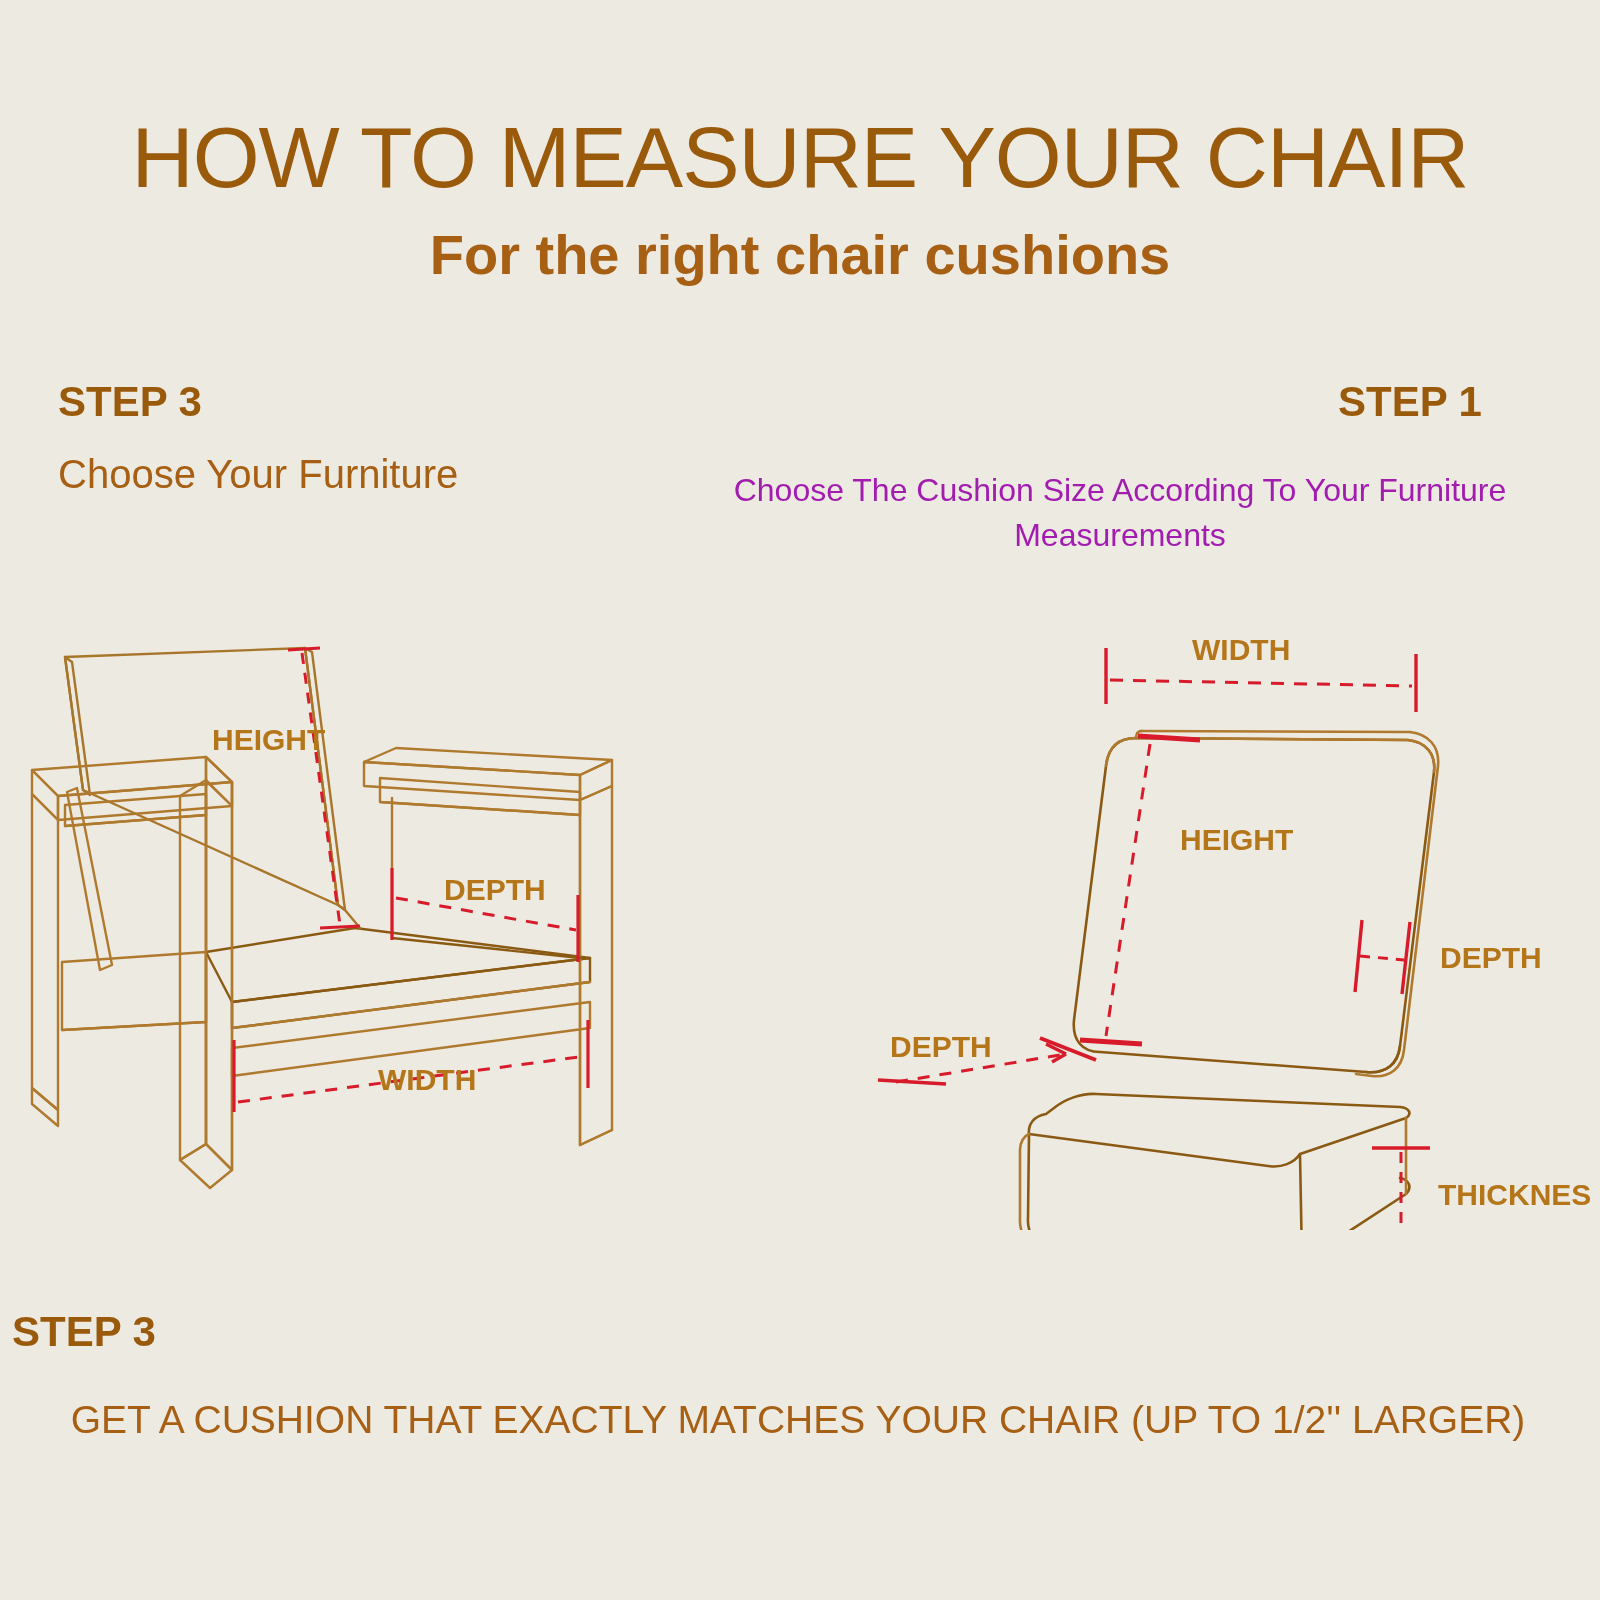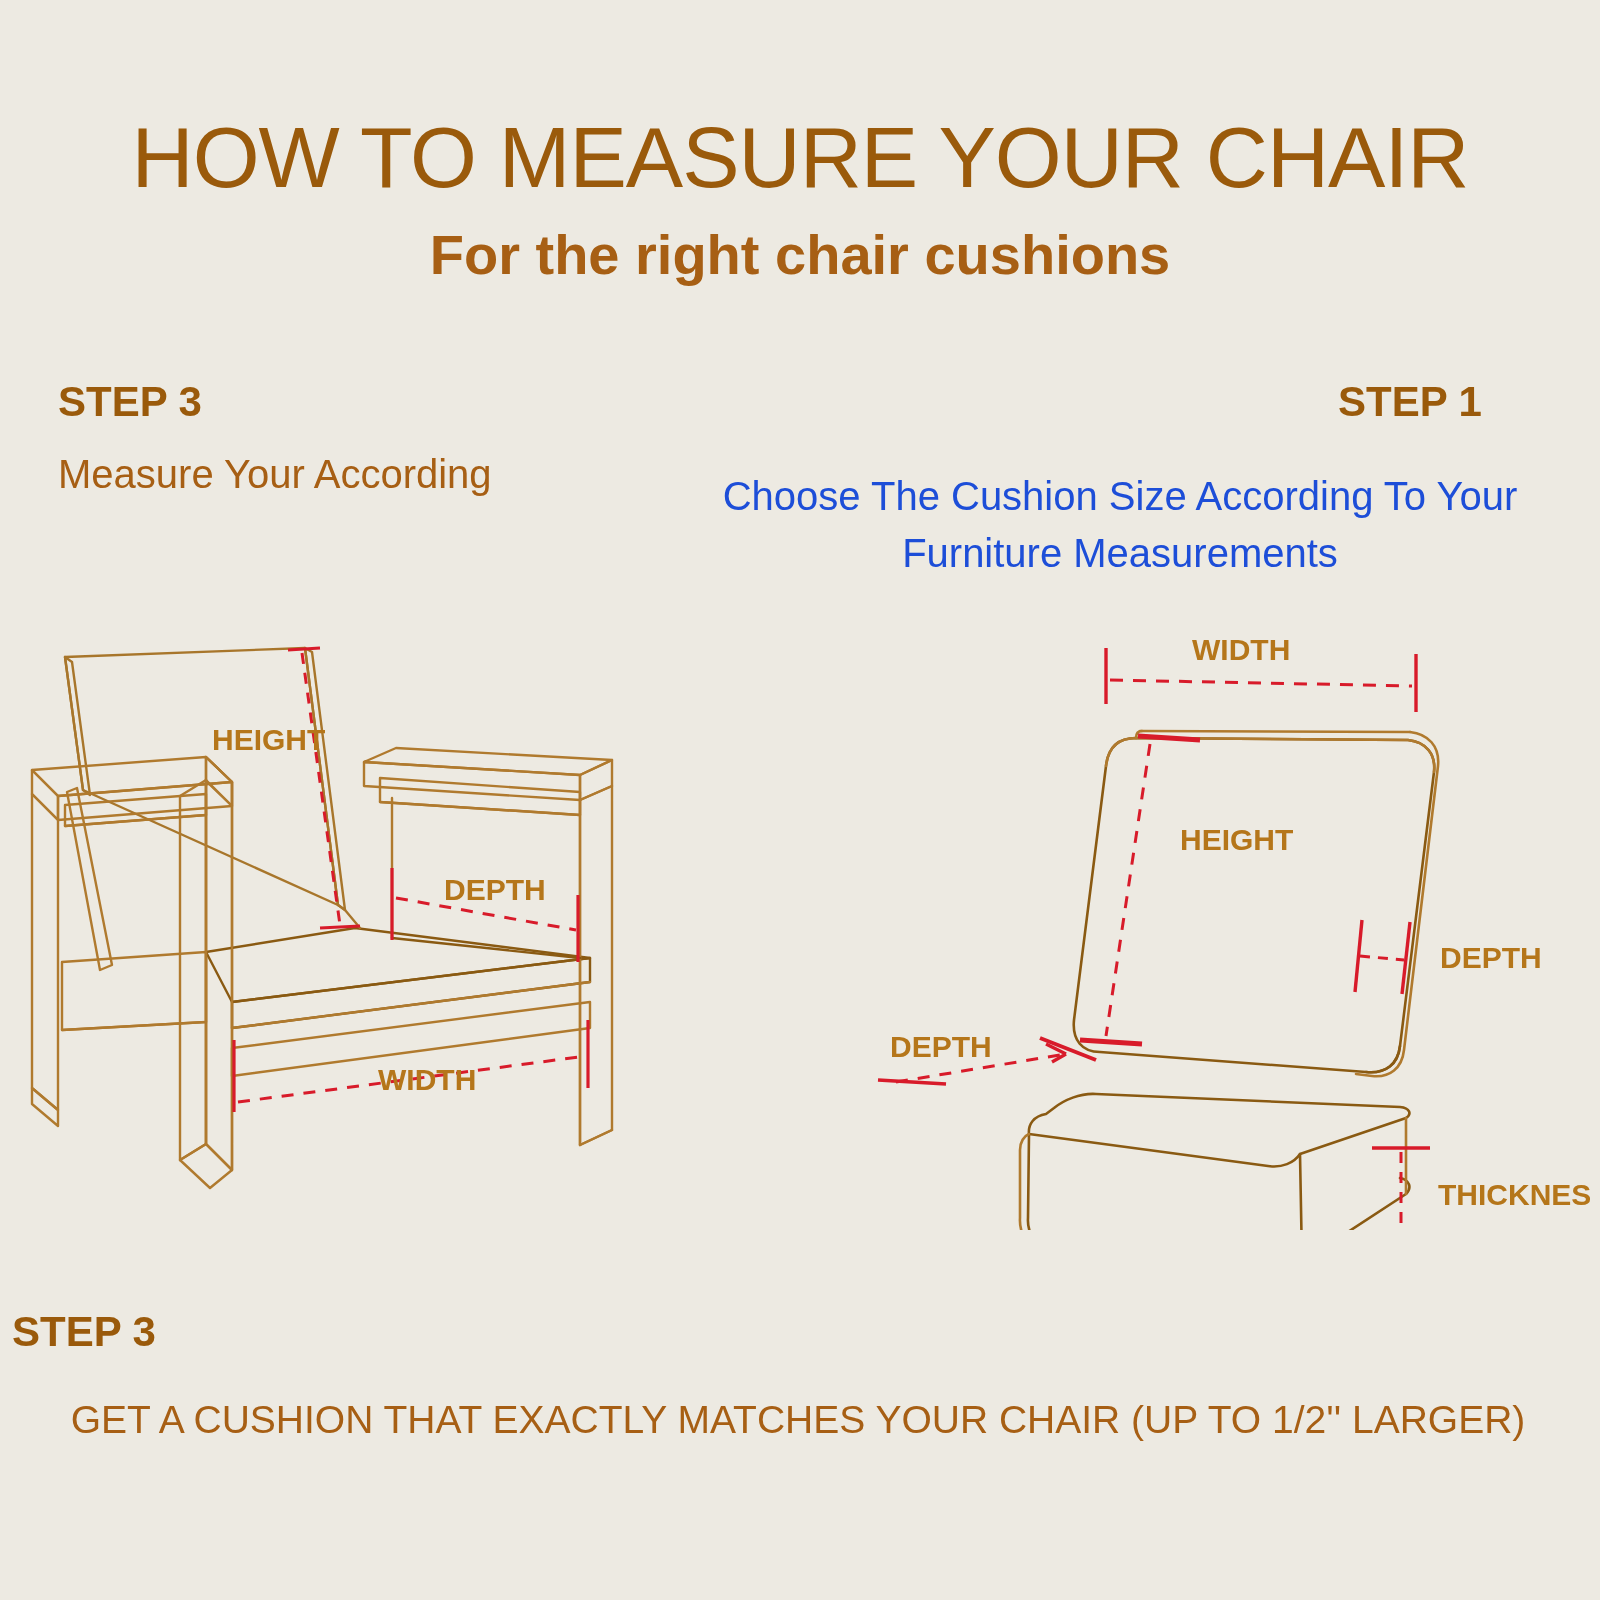--- a/index.html
+++ b/index.html
@@ -55,23 +55,23 @@
     top: 378px;
     font-size: 42px;
     font-weight: bold;
     color: #9A5A0B;
   }
   #step2-desc {
     left: 720px;
     top: 468px;
     width: 800px;
     text-align: center;
-    font-size: 40px;
+    font-size: 32px;
     line-height: 1.42;
-    color: #1d4ed8;
+    color: #a21caf;
     white-space: normal;
   }
 
   #step3-label {
     left: 12px;
     top: 1308px;
     font-size: 42px;
     font-weight: bold;
     color: #9A5A0B;
   }
@@ -96,21 +96,21 @@
 </head>
 <body>
 
 <div id="page">
 
   <div class="t" id="main-title">HOW TO MEASURE YOUR CHAIR</div>
 
   <div class="t" id="subtitle">For the right chair cushions</div>
 
   <div class="t" id="step1-label">STEP 3</div>
-  <div class="t" id="step1-desc">Measure Your According</div>
+  <div class="t" id="step1-desc">Choose Your Furniture</div>
 
   <div class="t" id="step2-label">STEP 1</div>
   <div id="step2-desc" class="t">Choose The Cushion Size According To Your Furniture Measurements</div>
 
   <div class="t" id="step3-label">STEP 3</div>
   <div class="t" id="step3-desc">GET A CUSHION THAT EXACTLY MATCHES YOUR CHAIR (UP TO 1/2'' LARGER)</div>
 
   <div class="diagram" id="chair-diagram">
     <svg width="660" height="620" viewBox="0 0 660 620" xmlns="http://www.w3.org/2000/svg">
       <g fill="none" stroke="#B07A2E" stroke-width="2.4" stroke-linejoin="round" stroke-linecap="round">

